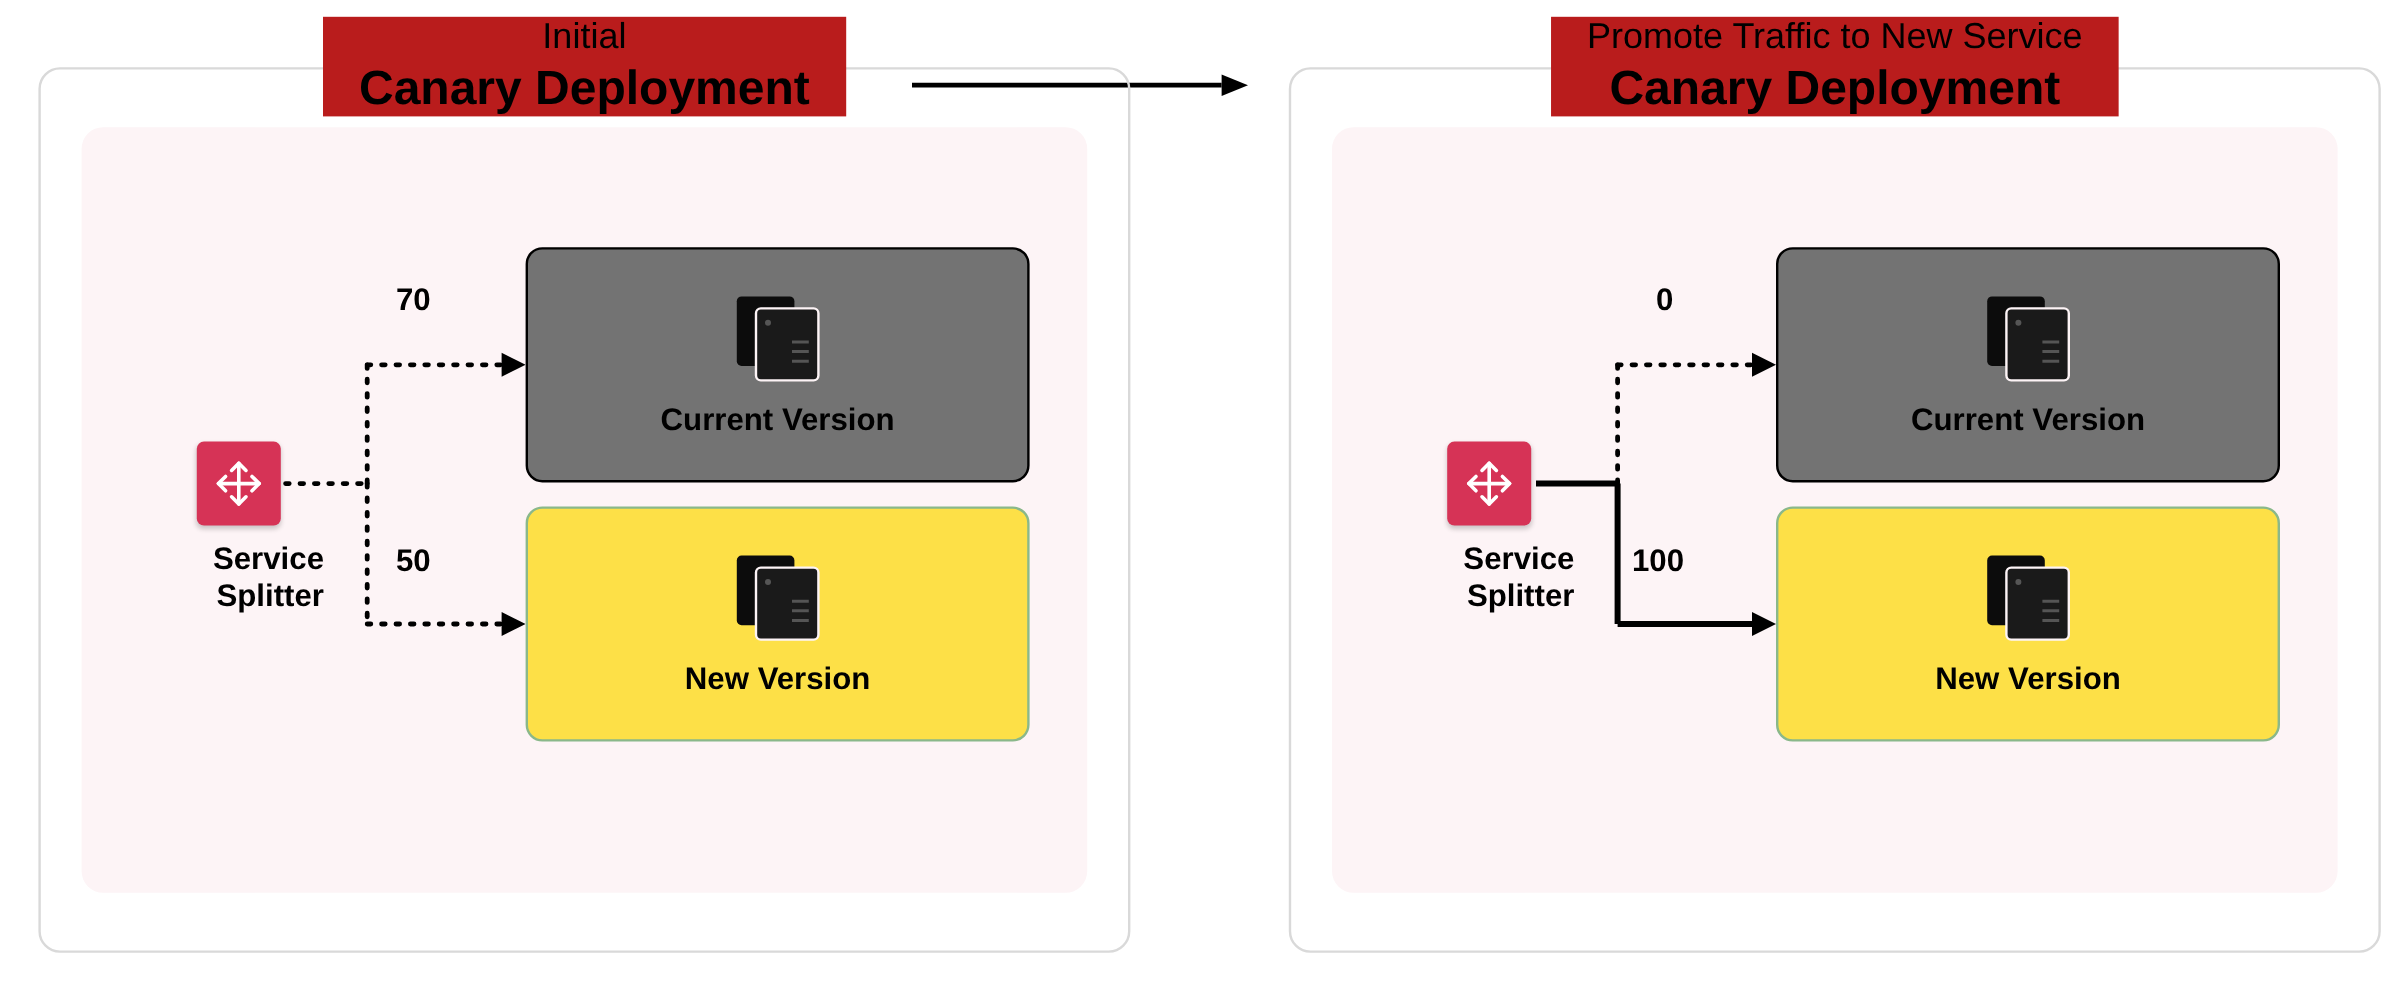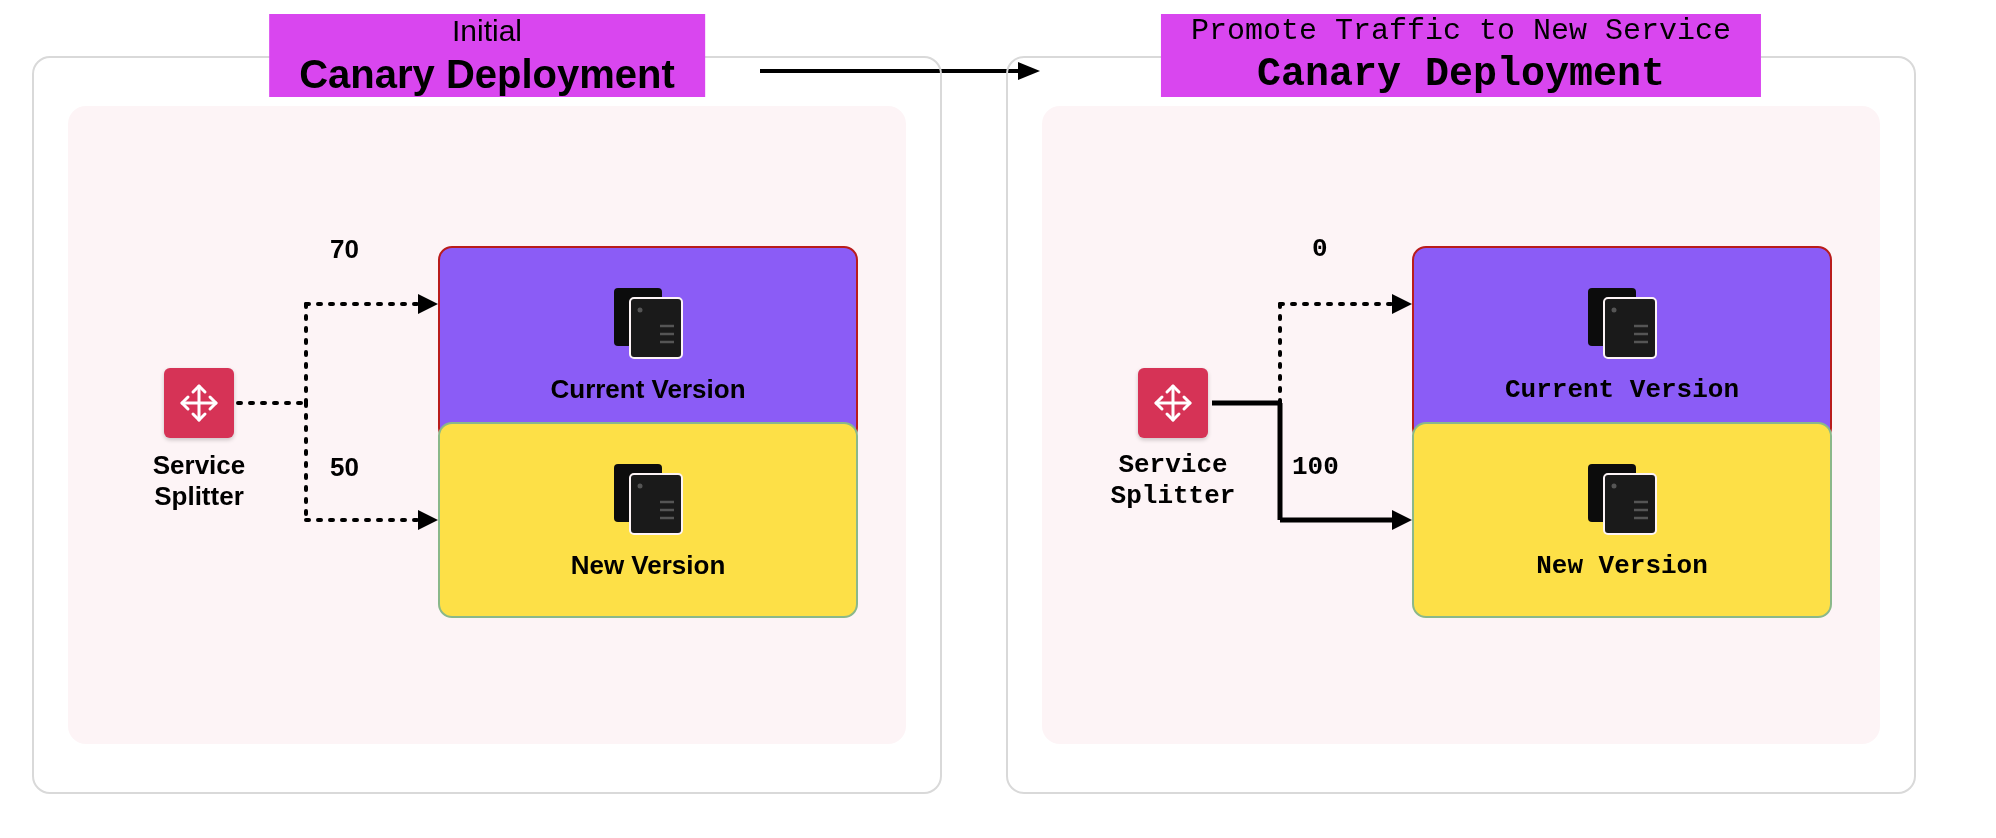--- a/index.html
+++ b/index.html
@@ -10,29 +10,29 @@
     height: 838px;
     position: relative;
   }
   .panel {
     position: absolute;
     border: 2px solid #d9d9d9;
     border-radius: 18px;
     padding: 0;
   }
   .panel-left { left: 32px; top: 56px; width: 910px; height: 738px; }
-  .panel-right { left: 1006px; top: 56px; width: 910px; height: 738px; font-family: Liberation Mono, monospace; }
+  .panel-right { left: 1074px; top: 56px; width: 910px; height: 738px; }
 
   .panel-titles {
     position: absolute;
     top: -44px;
     left: 50%;
     transform: translateX(-50%);
     text-align: center;
-    background: #d946ef;
+    background: #b91c1c;
     padding: 0 30px;
   }
   .panel-supertitle {
     font-size: 30px;
     font-weight: 400;
     color: #000;
     margin-bottom: 4px;
     white-space: nowrap;
   }
   .panel-title {
@@ -63,44 +63,43 @@
     display: flex;
     align-items: center;
     justify-content: center;
     box-shadow: 0 2px 4px rgba(0,0,0,0.2);
   }
   .splitter-label {
     position: absolute;
     left: 60px;
     top: 344px;
     width: 142px;
-    text-align: center;
+    text-align: right;
     font-size: 26px;
     font-weight: 700;
     line-height: 1.2;
     color: #000;
   }
 
   .version-box {
     position: absolute;
     left: 370px;
     width: 420px;
     height: 196px;
     border-radius: 14px;
     display: flex;
     flex-direction: column;
     align-items: center;
     justify-content: center;
     gap: 8px;
   }
   .vb-current {
     top: 100px;
-    background: #8b5cf6;
-    border: 2px solid #b91c1c;
-    margin-top: 40px;
+    background: #737373;
+    border: 2px solid #000000;
   }
   .vb-new {
     top: 316px;
     background: #fde047;
     border: 2px solid #8ab88a;
   }
   .vb-label {
     font-size: 26px;
     font-weight: 700;
     color: #000;

